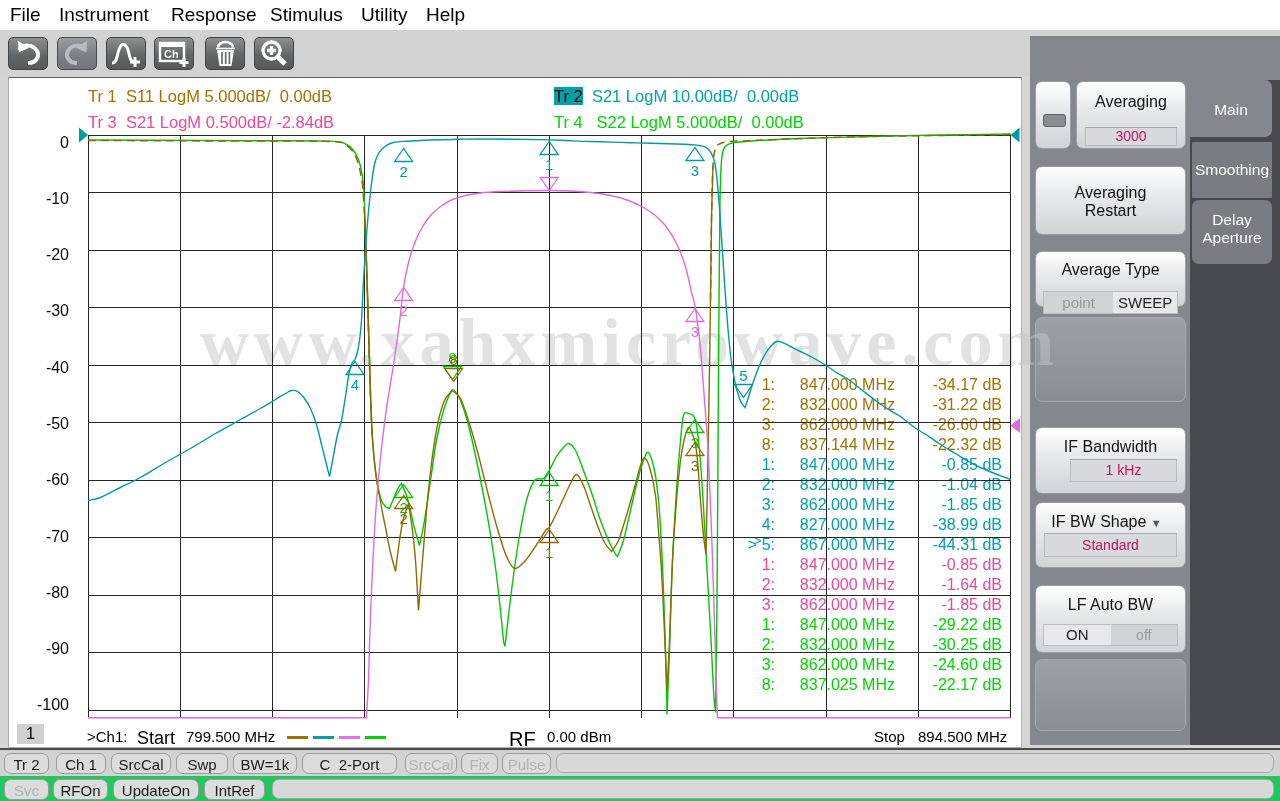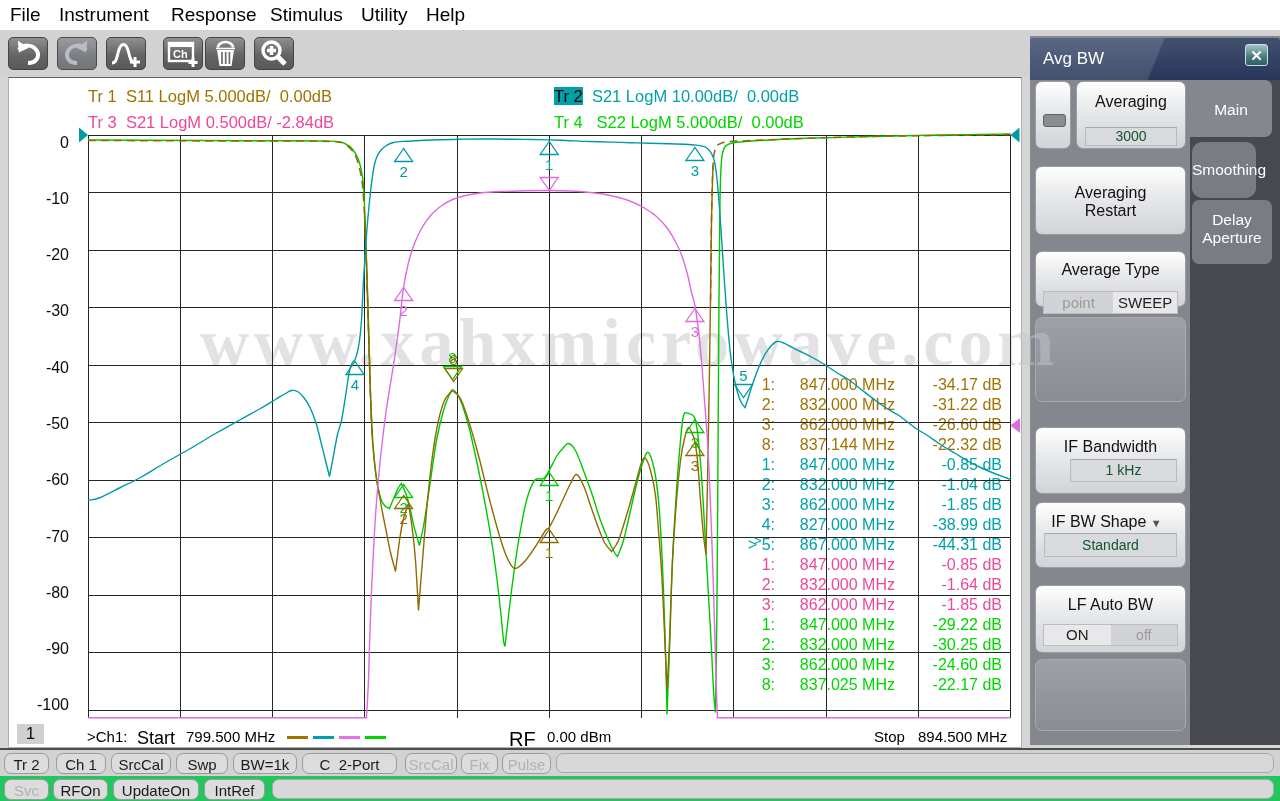--- a/index.html
+++ b/index.html
@@ -32,21 +32,21 @@
   color:rgba(197,197,203,0.50);letter-spacing:5px;z-index:50;font-weight:bold;white-space:nowrap;}
 
 #panel{left:1030px;top:36px;width:250px;height:709px;background:#85878f;z-index:10;}
 #phead{left:0;top:2px;width:250px;height:42px;background:linear-gradient(#425070,#273659);border-radius:3px 3px 0 0;color:#fff;font-size:17px;}
 #ptabs{left:160px;top:44px;width:90px;height:665px;background:#47494f;}
 .ptab{position:absolute;left:2px;width:88px;color:#fff;font-size:15.5px;text-align:center;}
 .pbtn{position:absolute;background:linear-gradient(#ffffff,#e9eaec 40%,#d2d3d7);border:1px solid #9a9ca4;
   border-radius:7px;box-sizing:border-box;font-size:16px;color:#111;text-align:center;}
 .pbtn.dis{background:linear-gradient(#9ea0a8,#8b8d95);border-color:#a8aab0;}
 .pval{position:absolute;left:8px;right:8px;background:#d9dadd;border:1px solid #b9babe;border-top-color:#a7a8ac;
-  font-size:14px;color:#14532d;text-align:center;height:17px;line-height:17px;}
+  font-size:14px;color:#be185d;text-align:center;height:17px;line-height:17px;}
 
 #sbar1{left:0;top:748px;width:1280px;height:28px;background:#d2d2d2;border-top:2px solid #4a4a4a;box-sizing:border-box;}
 #sbar2{left:0;top:776px;width:1280px;height:25px;background:#22c55e;}
 .sbtn{position:absolute;top:3px;height:21px;line-height:21px;background:#dcdcdc;border:1px solid #9b9b9b;
   border-radius:7px;font-size:15px;color:#1a1a1a;text-align:center;box-sizing:border-box;}
 .sbtn.dis{color:#b2b2b2;}
 .sfield{position:absolute;top:3px;height:20px;background:#d8d8d8;border:1px solid #a8a8a8;border-radius:7px;box-sizing:border-box;}
 </style></head>
 <body>
 <div id="menubar" class="abs">
@@ -63,21 +63,21 @@
         <path d="M12,3 L8,14 L19,14 Z" fill="#fff" transform="rotate(-25 10 10)"></path>
       </svg></div>
   <div class="tbtn dis" style="left:57px"><svg width="38" height="31" viewBox="0 0 38 31" xmlns="http://www.w3.org/2000/svg">
         <path d="M28,12 C24,6 14,6 10,13 C7,19 11,25 19,25" fill="none" stroke="#b9bcc2" stroke-width="4"></path>
         <path d="M26,3 L30,14 L19,14 Z" fill="#b9bcc2" transform="rotate(25 28 10)"></path>
       </svg></div>
   <div class="tbtn" style="left:106px"><svg width="38" height="31" viewBox="0 0 38 31" xmlns="http://www.w3.org/2000/svg">
         <path d="M5,25 C9,25 9.5,21 11,15 C12.5,8.5 14,6.5 16.5,6.5 C19,6.5 20.5,9 21.8,15 C23,20.5 24,24 27,24.5" fill="none" stroke="#fff" stroke-width="3"></path>
         <path d="M28,19 v10 M23,24 h10" stroke="#fff" stroke-width="3"></path>
       </svg></div>
-  <div class="tbtn" style="left:163px"><svg width="38" height="31" viewBox="0 0 38 31" xmlns="http://www.w3.org/2000/svg">
+  <div class="tbtn" style="left:154px"><svg width="38" height="31" viewBox="0 0 38 31" xmlns="http://www.w3.org/2000/svg">
         <rect x="5" y="5" width="24" height="18" fill="none" stroke="#fff" stroke-width="2.4"></rect>
         <rect x="5" y="5" width="24" height="4" fill="#fff"></rect>
         <text x="9" y="20" fill="#fff" font-size="11" font-family="Liberation Sans" font-weight="bold">Ch</text>
         <path d="M29,20 v9 M24.5,24.5 h9" stroke="#fff" stroke-width="3"></path>
       </svg></div>
   <div class="tbtn" style="left:205px"><svg width="38" height="31" viewBox="0 0 38 31" xmlns="http://www.w3.org/2000/svg">
         <path d="M11,12 h17 l-2.5,16 h-12 Z" fill="#fff"></path>
         <path d="M12,5.5 a7.5,5.5 0 0 1 15,0" fill="none" stroke="#fff" stroke-width="2.6" transform="translate(0,4)"></path>
         <path d="M10,10.5 h19" stroke="#fff" stroke-width="1.6"></path>
         <path d="M16,14 v12 M19.7,14 v12 M23.4,14 v12" stroke="#6a6c6e" stroke-width="1.7"></path>
@@ -176,28 +176,23 @@
     <text x="606.9" y="335.5" fill="#8f6a00" font-size="15" text-anchor="middle">3</text>
 <path d="M365.6,246.5 L356.6,233.5 H374.6 Z" stroke="#8f6a00" fill="none" stroke-width="1.3"></path>
     <text x="365.6" y="229.5" fill="#8f6a00" font-size="15" text-anchor="middle">8</text>
 <path d="M-9,-7.5 L0,0 L-9,7.5 Z" fill="#009aa2"></path>
 <path d="M931.5,-7.5 L922.5,0 L931.5,7.5 Z" fill="#009aa2"></path>
 <path d="M932,283 L922.5,290.5 L932,298 Z" fill="#de6ade"></path>
 <text x="666" y="410" fill="#009aa2" font-size="13">&gt;</text>
 </svg>
 <div id="wmark" class="abs">www.xahxmicrowave.com</div>
 <div id="panel" class="abs">
-  <div id="phead" class="abs">
-      <div style="position:absolute;left:0;top:0;width:230px;height:42px;background:linear-gradient(112deg,rgba(255,255,255,0.13) 54%,rgba(255,255,255,0) 55%);border-radius:3px 0 0 0;"></div>
-      <span style="position:absolute;left:13px;top:11px;">Avg BW</span>
-    <div style="position:absolute;left:215px;top:6px;width:21px;height:20px;border-radius:3px;border:1px solid #cfdede;background:linear-gradient(#a8c2c4,#477a7e 60%,#2e5f63);color:#fff;text-align:center;line-height:21px;font-size:15px;font-weight:bold;">✕</div>
-  </div>
   <div id="ptabs" class="abs">
     <div class="ptab" style="left:0;width:82px;top:0px;height:57px;background:#85878f;line-height:60px;border-radius:0 7px 7px 0;">Main</div>
-    <div class="ptab" style="left:2px;width:64px;top:62px;height:56px;background:#7a7c84;line-height:56px;border-radius:10px;">Smoothing</div>
+    <div class="ptab" style="left:2px;width:80px;top:62px;height:56px;background:#7a7c84;line-height:56px;border-radius:1px;">Smoothing</div>
     <div class="ptab" style="left:2px;width:80px;top:120px;height:64px;background:#7a7c84;border-radius:7px;padding-top:11px;box-sizing:border-box;">Delay<br>Aperture</div>
   </div>
   <div class="pbtn" style="left:5px;top:45px;width:36px;height:68px;">
       <div style="position:absolute;left:7px;top:32px;width:21px;height:11px;background:#8a8c90;border:1px solid #606266;border-radius:3px;"></div>
     </div>
   <div class="pbtn" style="left:46px;top:45px;width:110px;height:68px;">
       <div style="position:absolute;left:0;right:0;top:11px;">Averaging</div>
       <div class="pval" style="top:45px;">3000</div>
     </div>
   <div class="pbtn" style="left:5px;top:130px;width:151px;height:69px;">

